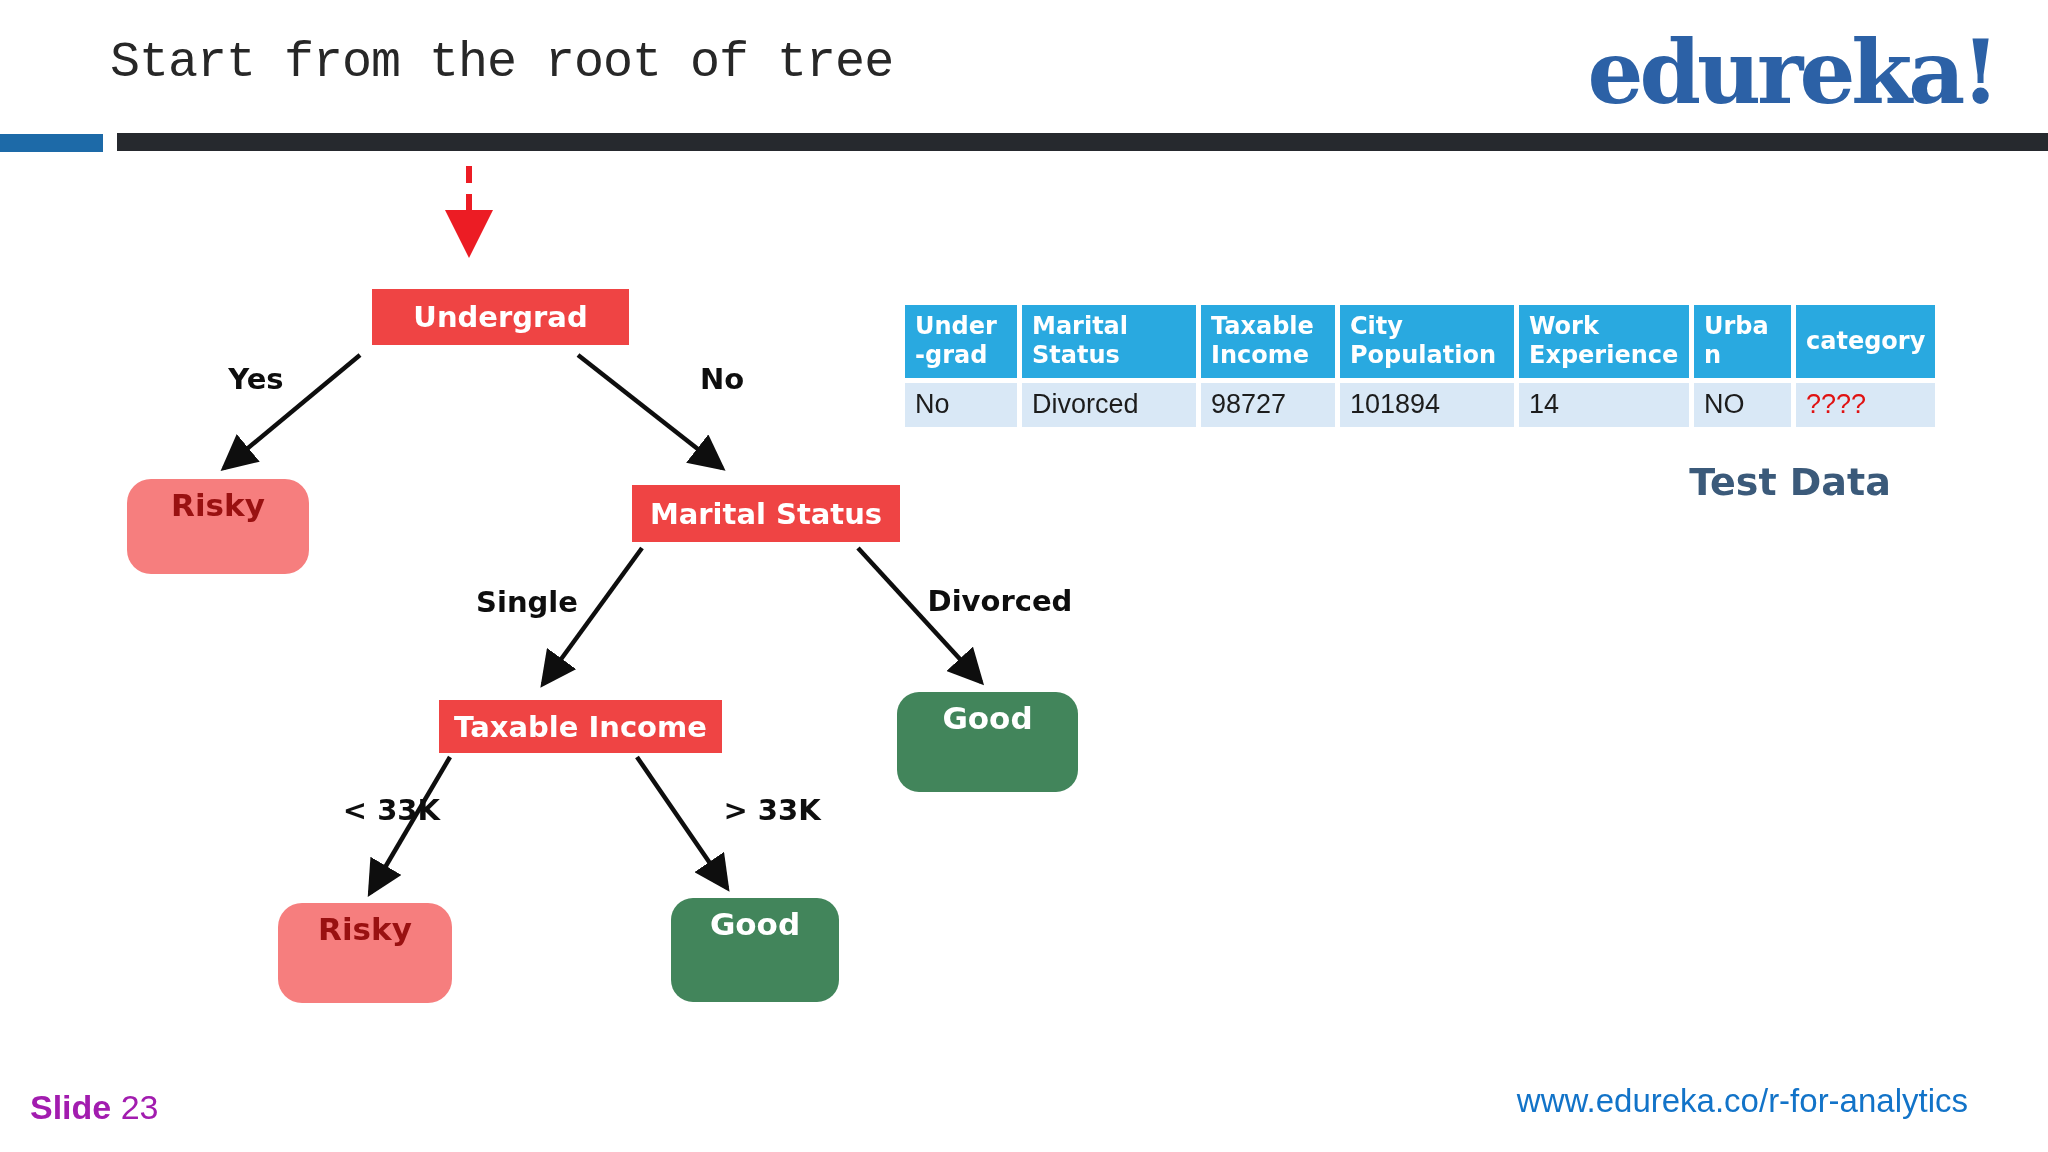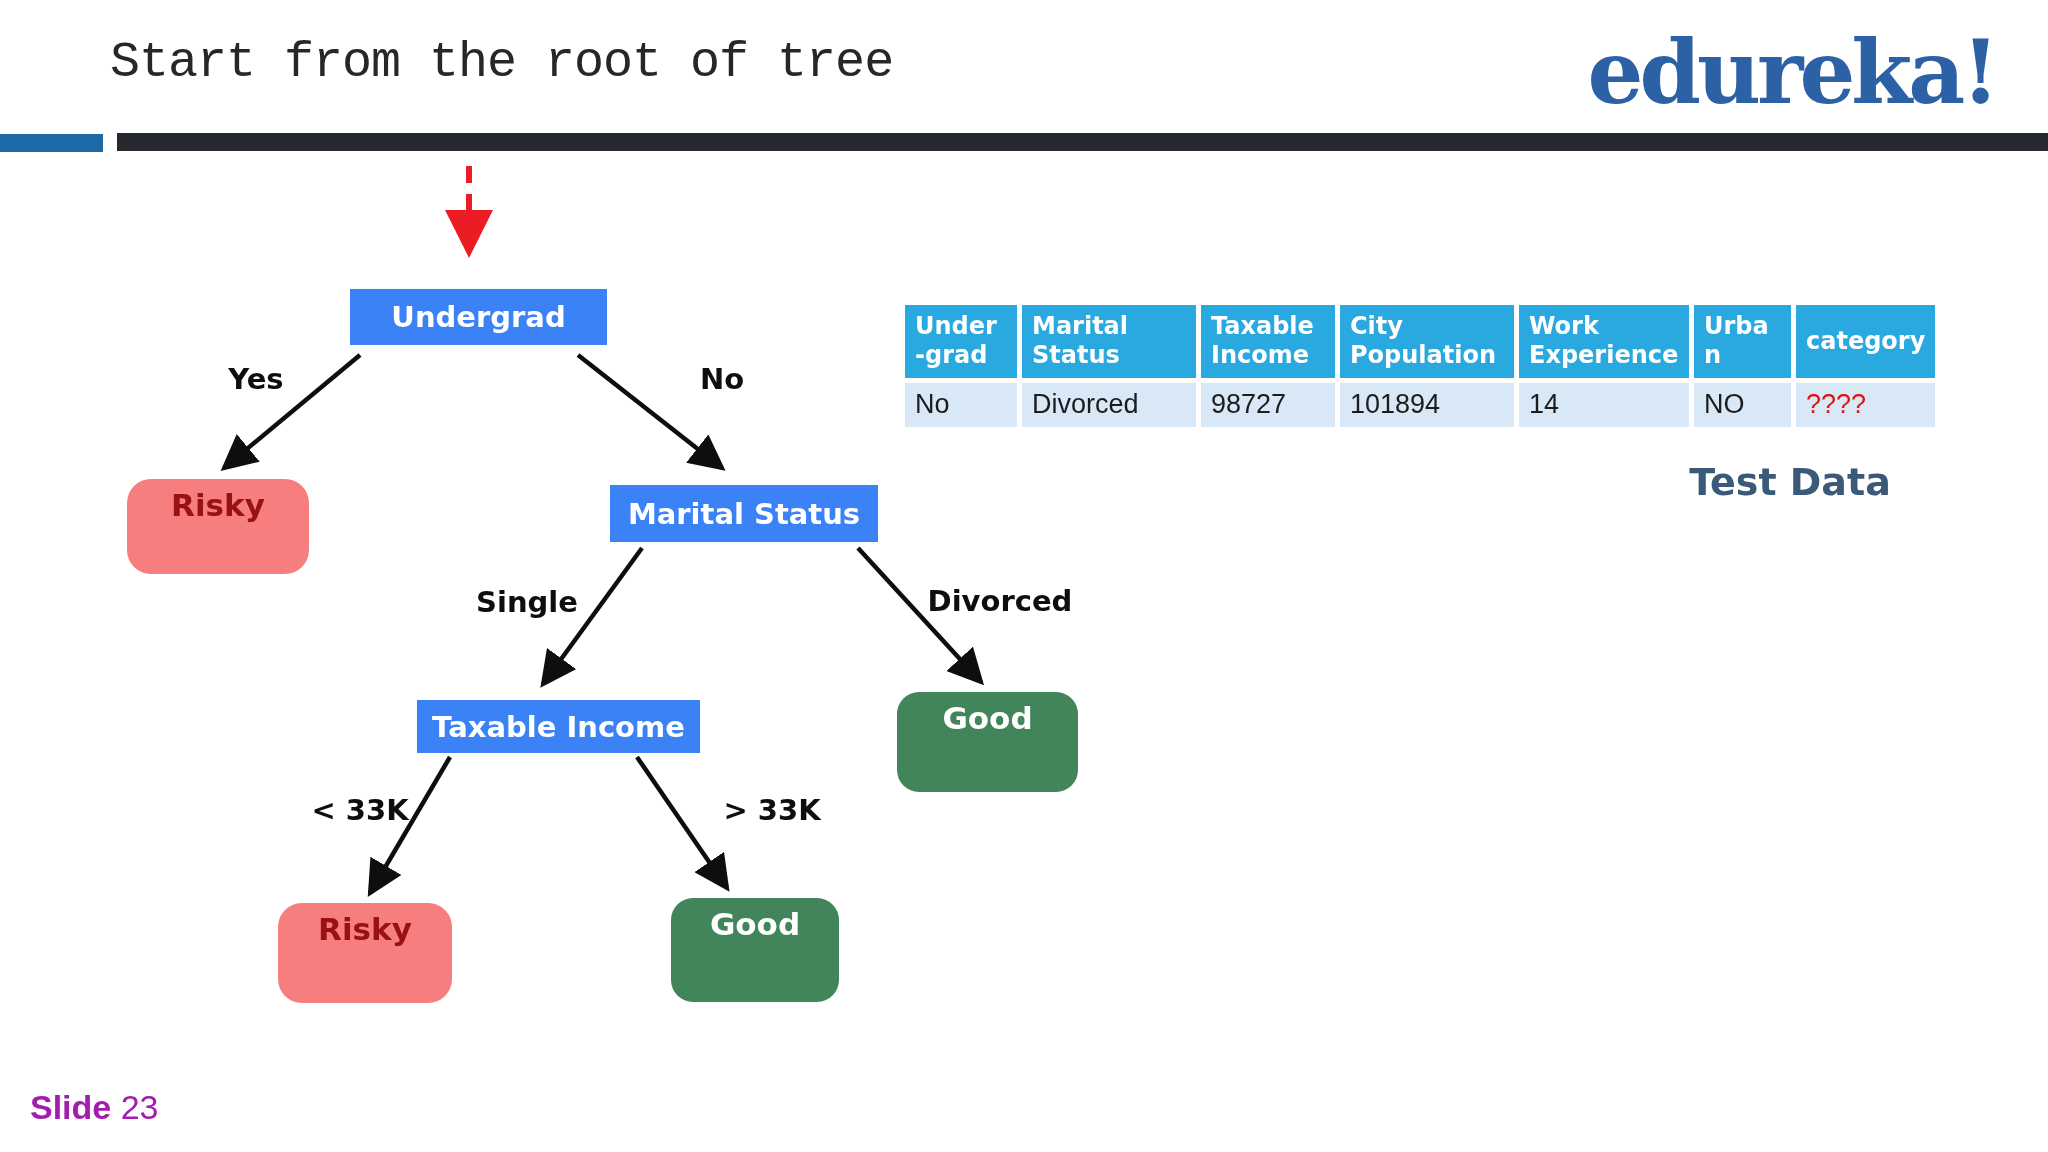--- a/index.html
+++ b/index.html
@@ -25,42 +25,42 @@
   .bar-blue { position: absolute; left: 0; top: 134px; width: 103px; height: 18px; background: #1d6aa8; }
   .bar-dark { position: absolute; left: 117px; top: 133px; width: 1931px; height: 18px; background: #26292e; }
 
   
   .arrows { position: absolute; left: 0; top: 0; width: 2048px; height: 1152px; pointer-events: none; }
 
   .node {
     position: absolute; display: flex; align-items: center; justify-content: center;
     font-weight: 700; color: #ffffff; text-align: center;
   }
-  .node.decision { background: #3b82f6; font-size: 29px; }
+  .node.decision { background: #ef4444; font-size: 29px; margin-left: 22px; }
   .node.leaf { align-items: flex-start; padding-top: 8px; font-size: 31px; }
   .node.risky { background: #f67e7e; color: #991111; border-radius: 24px; }
   .node.good  { background: #42855b; color: #ffffff; border-radius: 22px; }
 
   .n-undergrad { left: 350px; top: 289px; width: 257px; height: 56px; }
   .n-marital   { left: 610px; top: 485px; width: 268px; height: 57px; }
   .n-taxable   { left: 417px; top: 700px; width: 283px; height: 53px; }
   .n-risky1    { left: 127px; top: 479px; width: 182px; height: 95px; }
   .n-good1     { left: 897px; top: 692px; width: 181px; height: 100px; }
   .n-risky2    { left: 278px; top: 903px; width: 174px; height: 100px; }
   .n-good2     { left: 671px; top: 898px; width: 168px; height: 104px; }
 
   .edge-label {
     position: absolute; font-weight: 700; font-size: 29px; color: #0e0e0e;
     text-align: center; white-space: nowrap;
   }
   .l-yes      { left: 206px; top: 362px; width: 100px; }
   .l-no       { left: 672px; top: 362px; width: 100px; }
   .l-single   { left: 447px; top: 585px; width: 160px; }
   .l-divorced { left: 910px; top: 584px; width: 180px; }
-  .l-lt33k    { left: 280px; top: 793px; width: 160px; }
+  .l-lt33k    { left: 280px; top: 793px; width: 160px; text-align: right; }
   .l-gt33k    { left: 692px; top: 793px; width: 160px; }
 
   
   .test-table {
     position: absolute; left: 900px; top: 300px;
     border-collapse: separate; border-spacing: 5px;
     font-family: "DejaVu Sans", sans-serif;
   }
   .test-table th {
     background: #29a9e0; color: #ffffff; font-weight: 700; font-size: 24px;
@@ -179,14 +179,15 @@
       </tr>
     </tbody>
   </table>
 
   <div class="test-data-caption">Test Data</div>
 
   <div class="footer-slide">
     <span class="b">Slide</span>
     <span>23</span>
   </div>
+  <div class="footer-url">www.edureka.co/r-for-analytics</div>
 
 </div>
 
 </body></html>

